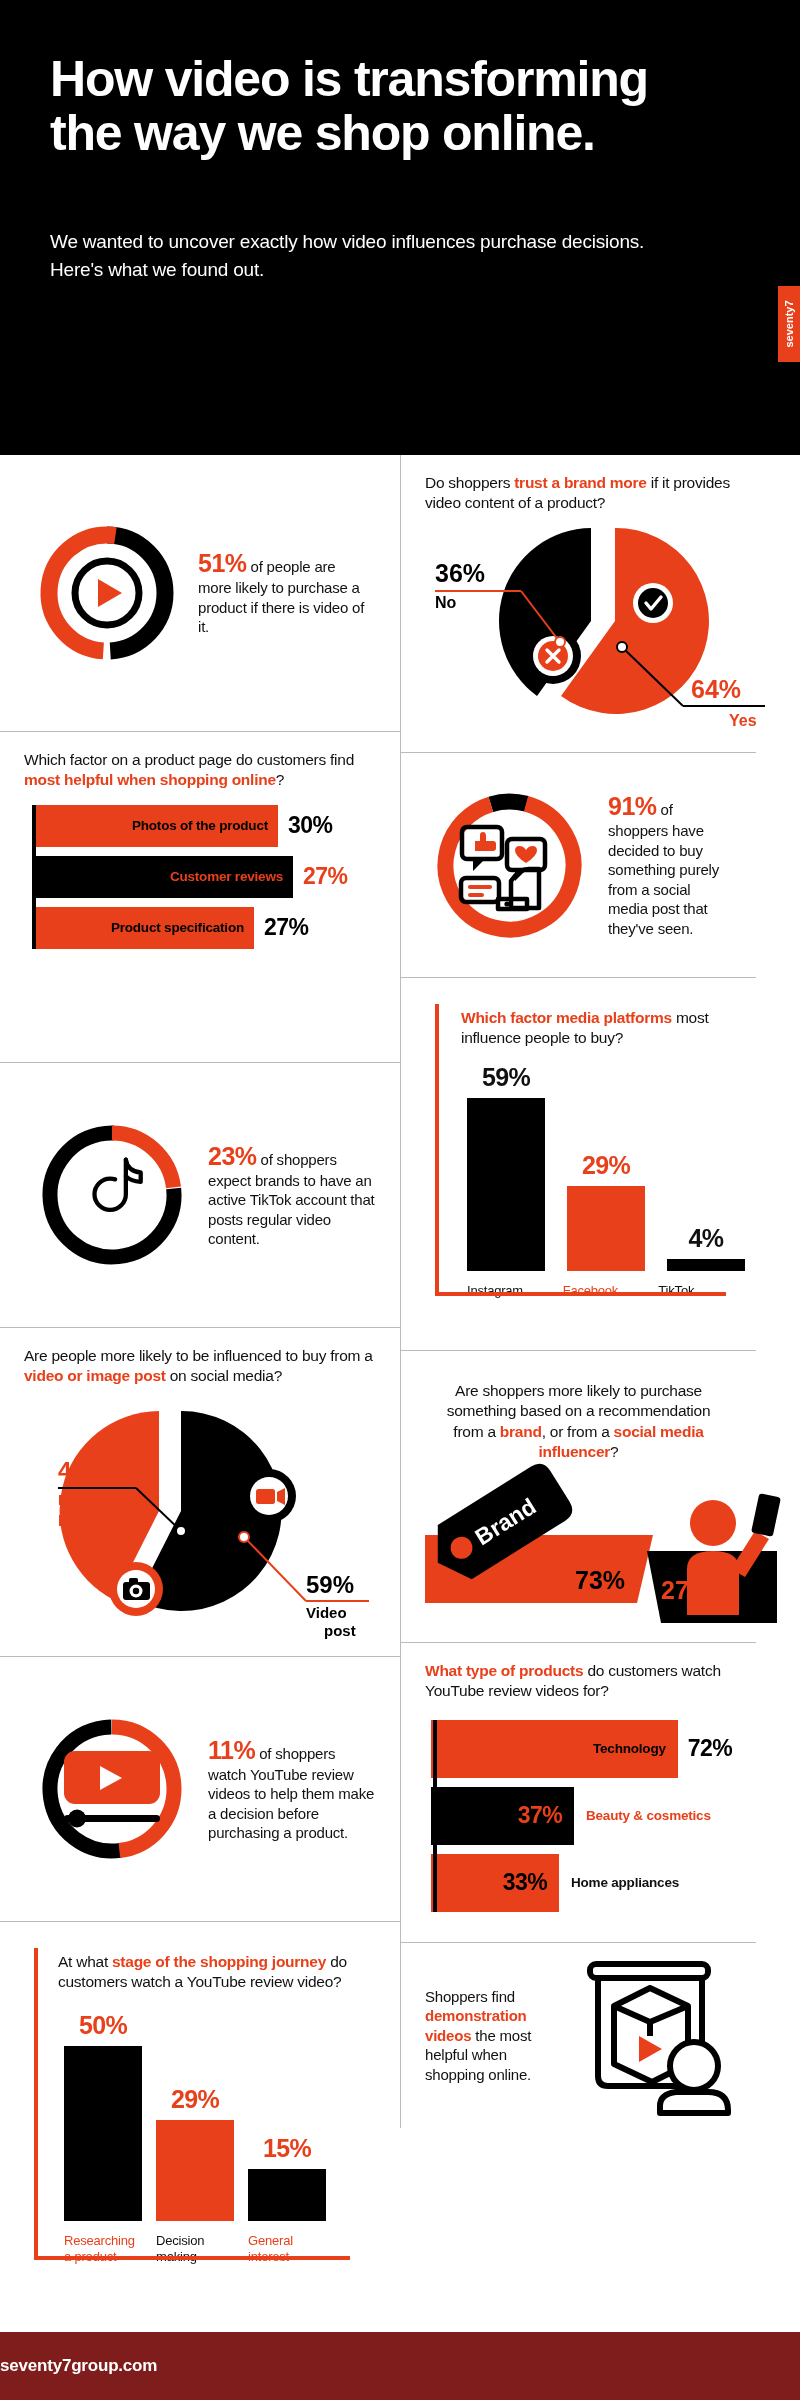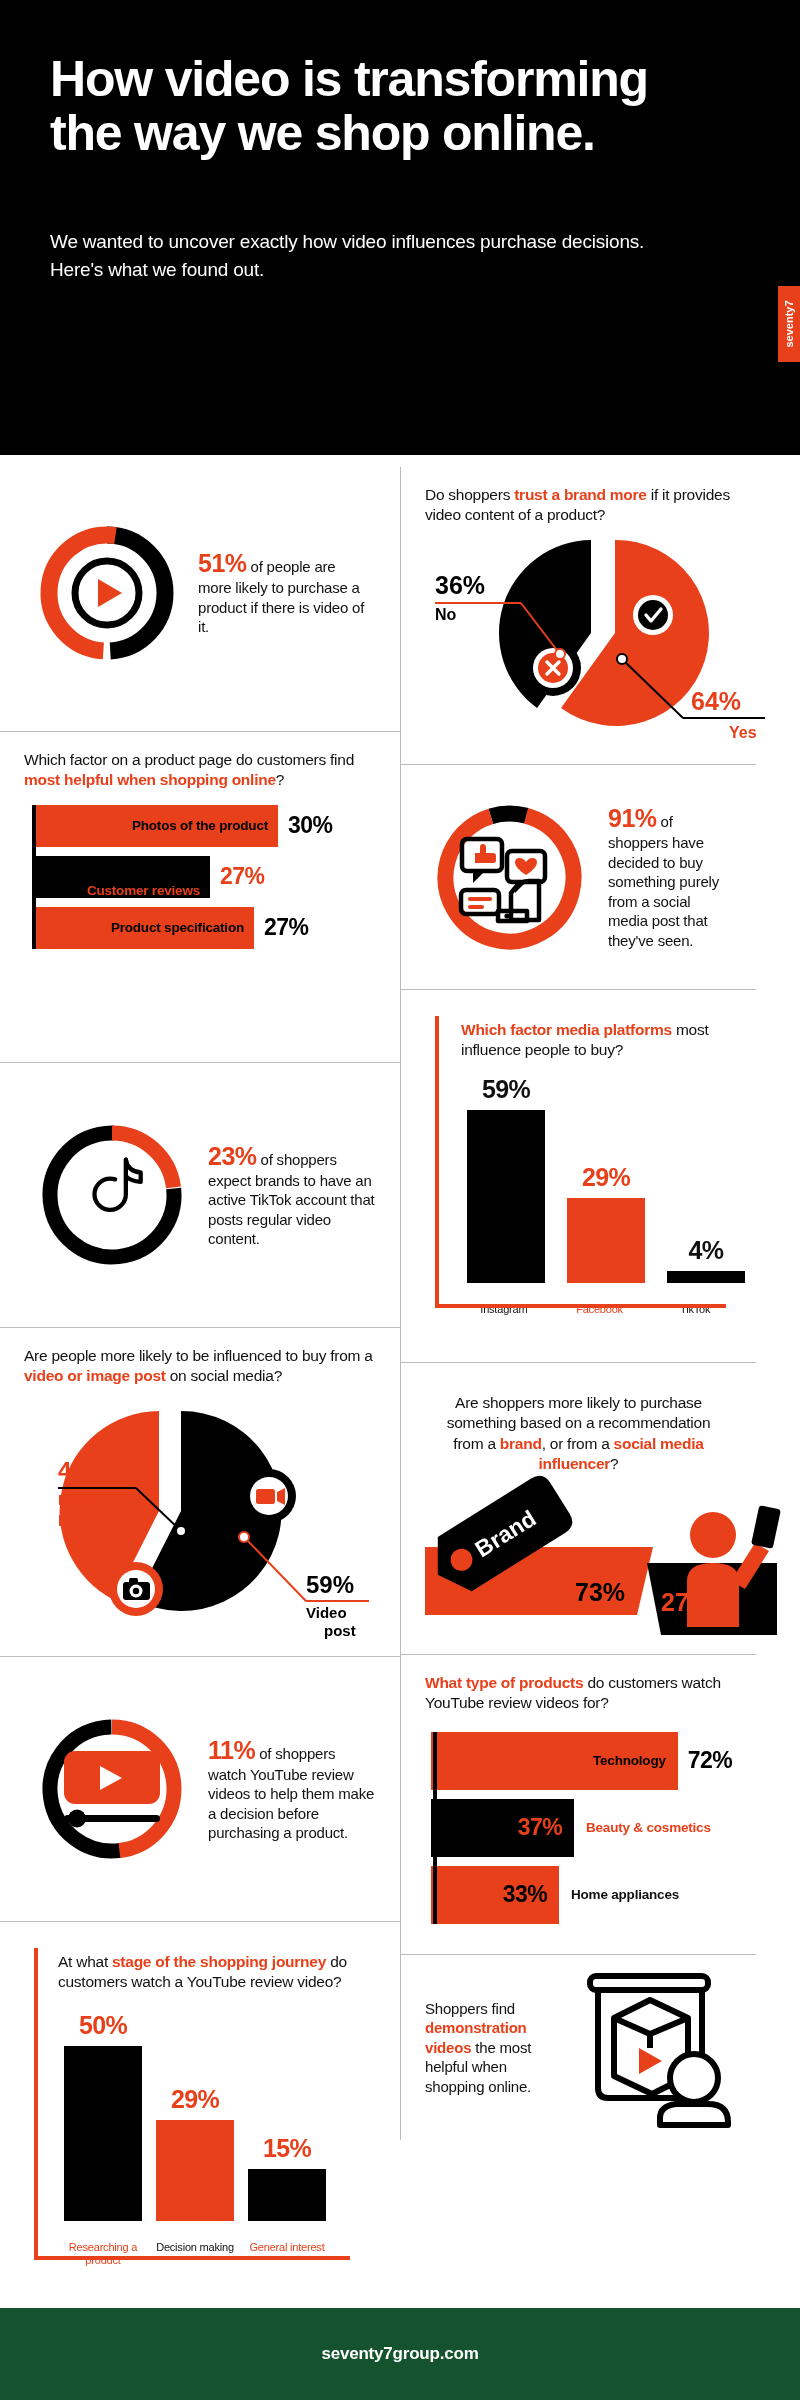--- a/index.html
+++ b/index.html
@@ -60,21 +60,21 @@
     width: 54px;
     text-align: center;
   }
 
   
   .body-grid {
     position: relative;
     width: 800px;
   }
   .col-left  { position: absolute; left: 0;   top: 0; width: 400px; }
-  .col-right { position: absolute; left: 400px; top: 12px; width: 356px; }
+  .col-right { position: absolute; left: 400px; top: 0; width: 356px; }
 
   .panel {
     position: relative;
     padding: 18px 24px 18px 24px;
     border-bottom: 1px solid #bbbbbb;
   }
   .col-right .panel { border-left: 1px solid #bbbbbb; }
   .panel.nb { border-bottom: none; }
 
   
@@ -127,29 +127,29 @@
   .vchart { position: relative; margin-top: 8px; padding-left: 12px; }
   .vaxis-y { position: absolute; left: 10px; top: 0; bottom: 26px; width: 4px; background: #E8401A; }
   .vaxis-x { position: absolute; left: 10px; right: 4px; bottom: 26px; height: 4px; background: #E8401A; }
   .vbars { display: flex; align-items: flex-end; height: 230px; padding-left: 22px; gap: 22px; }
   .vbar-col { width: 78px; display: flex; flex-direction: column; align-items: center; justify-content: flex-end; height: 100%; }
   .vbar-val { font-size: 25px; font-weight: bold; margin-bottom: 6px; letter-spacing:-0.6px;}
   .vbar { width: 78px; }
   .vbar.black { background: #000; }
   .vbar.orange { background: #E8401A; }
   .vlabels { display: flex; padding-left: 22px; gap: 22px; margin-top: 8px; }
-  .vlabel { width: 78px; text-align: center; font-size: 11px; line-height: 1.2; letter-spacing:-0.2px;margin-top:8px;}
+  .vlabel { width: 78px; font-size: 13px; line-height: 1.2; letter-spacing:-0.2px;}
   .c-black { color: #111; }
   .c-orange { color: #E8401A; }
 
   
   .footer {
-    background: #14532d;
-    height: 92px;
-    display: flex; align-items: center; justify-content: center;
+    background: #7f1d1d;
+    height: 68px;
+    display: flex; align-items: center; justify-content: flex-start;
   }
   .footer span { color: #fff; font-size: 17px; font-weight: bold; letter-spacing:-0.2px;}
 
   .illu-row { display: flex; align-items: center; gap: 2px; }
 </style>
 </head>
 <body>
 
 <div class="page">
 
@@ -186,21 +186,21 @@
           <span>Which factor on a product page do customers find </span><b>most helpful when shopping online</b><span>?</span>
         </div>
         <div class="hbars">
           <div class="hbar-row">
             <div class="hbar orange" style="width:246px;">
               <span class="lbl-black">Photos of the product</span>
             </div>
             <span class="hbar-val v-black">30%</span>
           </div>
           <div class="hbar-row">
-            <div class="hbar black" style="width:178px;align-items:flex-end;">
+            <div class="hbar black" style="width:261px;">
               <span class="lbl-orange">Customer reviews</span>
             </div>
             <span class="hbar-val v-orange">27%</span>
           </div>
           <div class="hbar-row">
             <div class="hbar orange" style="width:222px;">
               <span class="lbl-black">Product specification</span>
             </div>
             <span class="hbar-val v-black">27%</span>
           </div>

